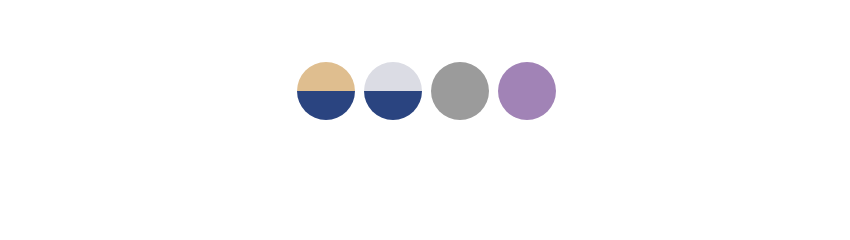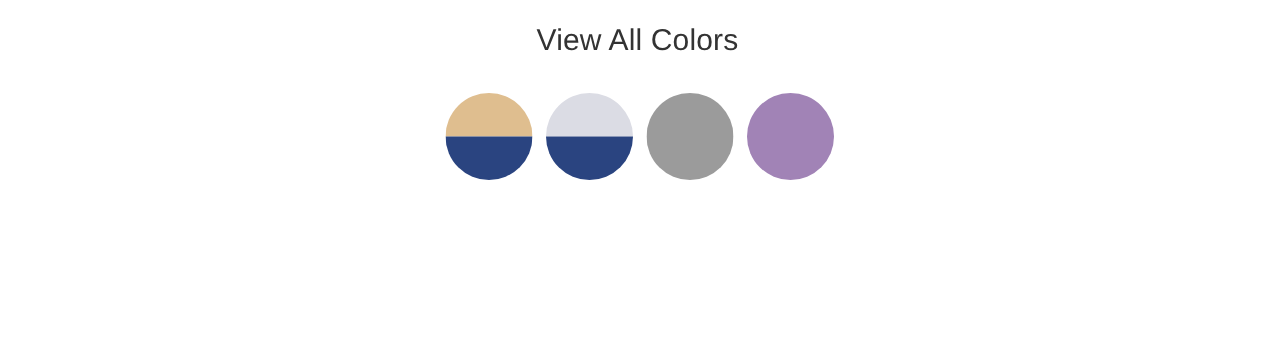--- a/index.html
+++ b/index.html
@@ -82,21 +82,20 @@
     inset: 0;
     width: 100%;
     height: 100%;
   }
 </style>
 </head>
 <body style="background-color: rgb(255, 255, 255);">
 
 <div id="color-picker-panel" style="background-color: rgb(255, 255, 255);">
 
-  <div class="panel-title" style="color: rgb(51, 51, 51);">View All Colors</div>
 
   <div class="swatch-row">
 
     <div class="swatch">
       <span class="half-top" style="background-color: rgb(223, 190, 143);"></span>
       <span class="half-bottom" style="background-color: rgb(42, 68, 128);"></span>
     </div>
 
     <div class="swatch">
       <span class="half-top" style="background-color: rgb(219, 220, 228);"></span>

